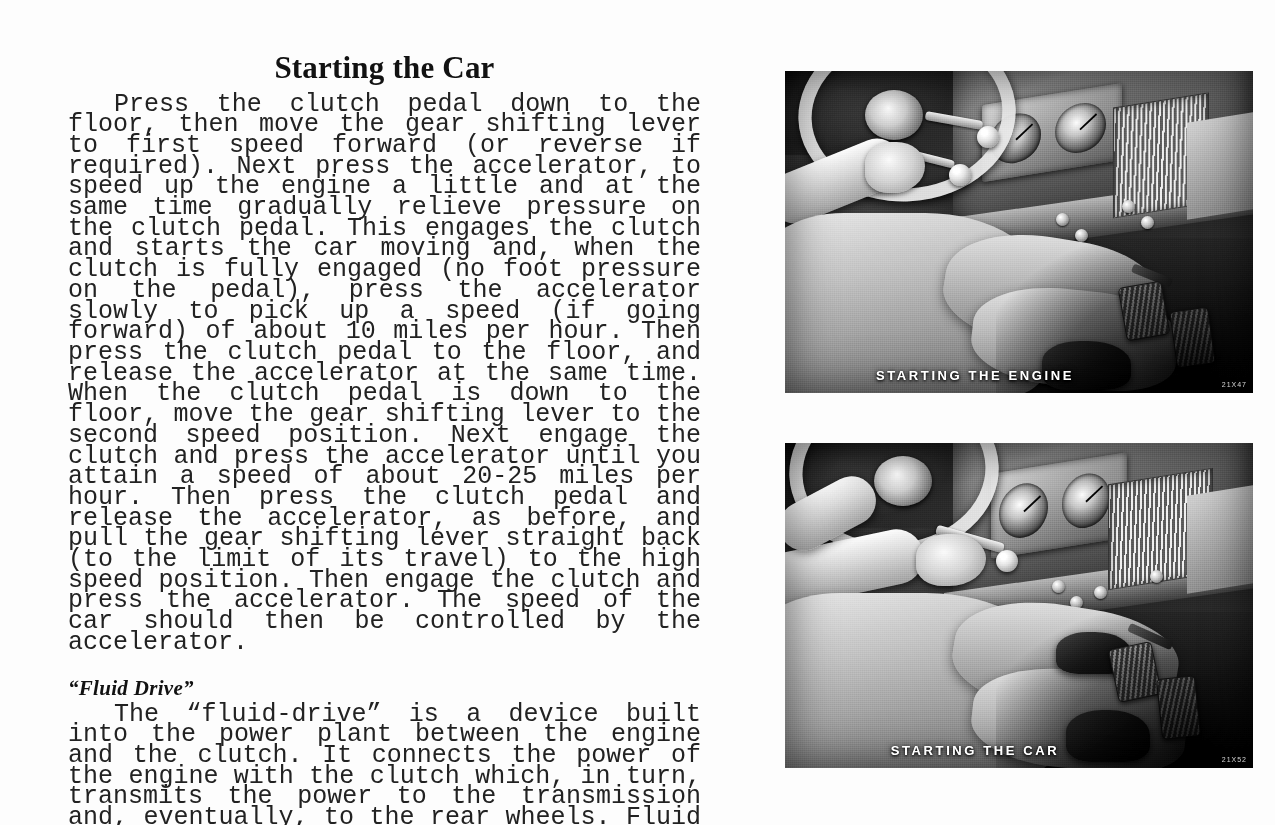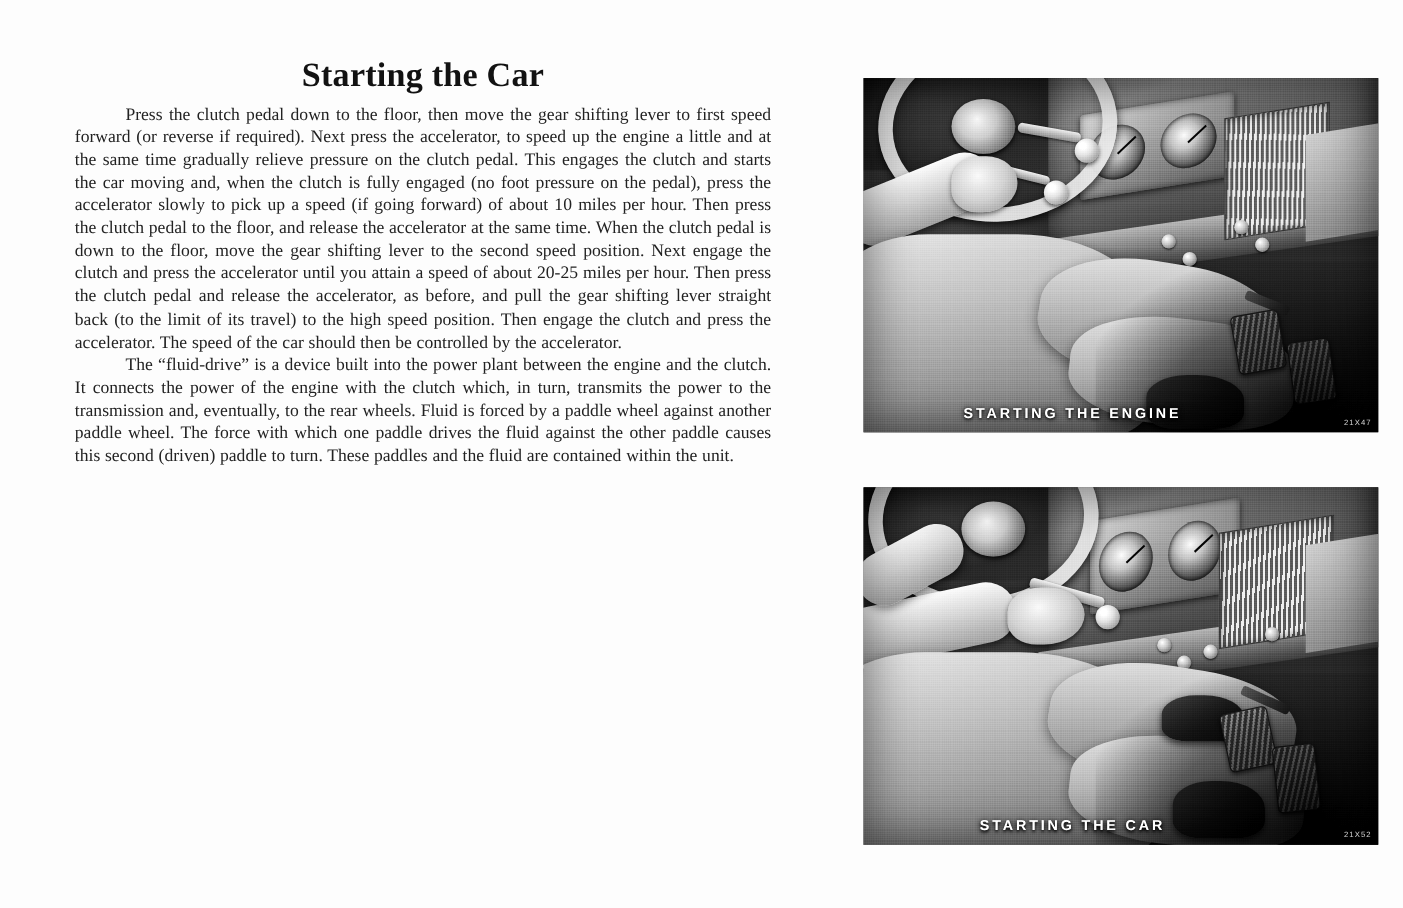--- a/index.html
+++ b/index.html
@@ -36,29 +36,30 @@
     font-weight: bold;
     font-size: 31px;
     line-height: 1.05;
     text-align: center;
     letter-spacing: 0.2px;
     margin: 0 0 10px 0;
     color: #121212;
   }
 
   .body-par {
-    font-size: 16px;
+    font-size: 25px;
     line-height: 20.7px;
     text-align: justify;
     text-justify: inter-word;
     text-indent: 46px;
     margin: 0;
     color: #222;
     word-spacing: 0.3px;
     hyphens: none;
+    font-family: Liberation Mono, monospace;
   }
 
   .body-par + .body-par {
     margin-top: 0;
   }
 
   .section-head {
     font-size: 21px;
     font-weight: bold;
     font-style: italic;
@@ -332,20 +333,21 @@
 <body>
 
 <div class="page">
 
   <div class="text-column">
 
     <h1 class="page-title">Starting the Car</h1>
 
     <p class="body-par">Press the clutch pedal down to the floor, then move the gear shifting lever to first speed forward (or reverse if required). Next press the accelerator, to speed up the engine a little and at the same time gradually relieve pressure on the clutch pedal. This engages the clutch and starts the car moving and, when the clutch is fully engaged (no foot pressure on the pedal), press the accelerator slowly to pick up a speed (if going forward) of about 10 miles per hour. Then press the clutch pedal to the floor, and release the accelerator at the same time. When the clutch pedal is down to the floor, move the gear shifting lever to the second speed position. Next engage the clutch and press the accelerator until you attain a speed of about 20-25 miles per hour. Then press the clutch pedal and release the accelerator, as before, and pull the gear shifting lever straight back (to the limit of its travel) to the high speed position. Then engage the clutch and press the accelerator. The speed of the car should then be controlled by the accelerator.</p>
 
+    <h2 class="section-head">“Fluid  Drive”</h2>
 
     <p class="body-par">The “fluid-drive” is a device built into the power plant between the engine and the clutch.  It connects the power of the engine with the clutch which, in turn, transmits the power to the transmission and, eventually, to the rear wheels.  Fluid is forced by a paddle wheel against another paddle wheel.  The force with which one paddle drives the fluid against the other paddle causes this second (driven) paddle to turn.  These paddles and the fluid are contained within the unit.</p>
 
   </div>
 
 
   <figure class="photo" id="photo-top">
     <div class="photo-scene">
       <div class="roofline"></div>
 

